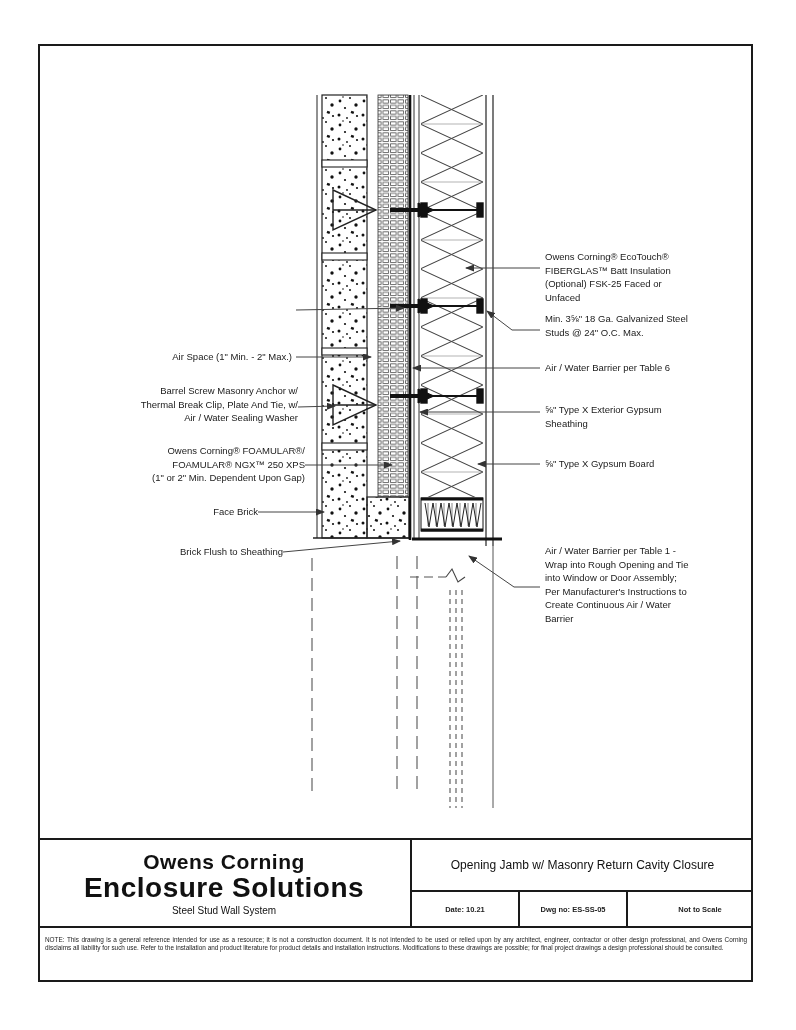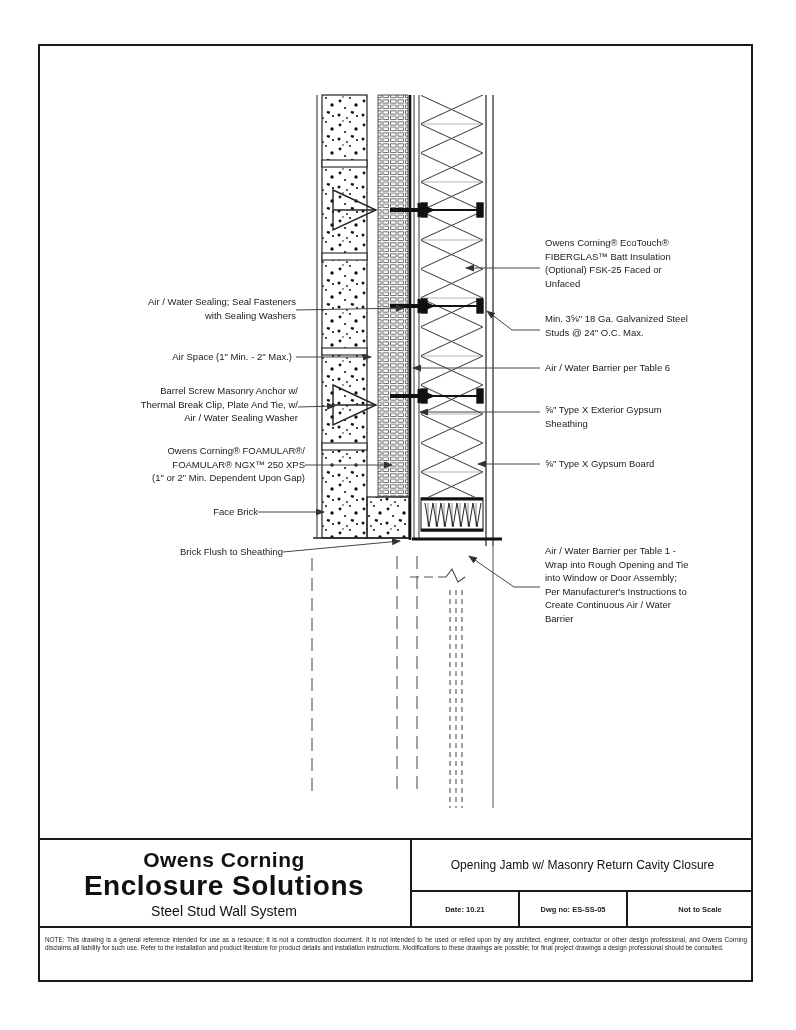--- a/index.html
+++ b/index.html
@@ -11,21 +11,21 @@
   .lbl{position:absolute;font-size:9.5px;line-height:13.5px;color:#1a1a1a;
        white-space:pre-line;}
   .lbl.right-align{text-align:right;}
   
   #titleblock{position:absolute;left:38px;top:838px;width:715px;height:90px;
               border-top:2px solid #1a1a1a;border-bottom:2px solid #1a1a1a;box-sizing:border-box;}
   #company-cell{position:absolute;left:0;top:0;width:372px;height:86px;
                 display:flex;flex-direction:column;align-items:center;justify-content:center;}
   #company-name{font-weight:bold;font-size:21px;letter-spacing:.5px;}
   #product-line{font-weight:bold;font-size:28px;letter-spacing:.5px;margin-top:-2px;}
-  #system-name{font-size:14px;margin-top:1px;}
+  #system-name{font-size:10px;margin-top:1px;}
   #title-cell{position:absolute;left:372px;top:0;width:343px;height:50px;
               border-left:2px solid #1a1a1a;box-sizing:border-box;
               display:flex;align-items:center;justify-content:center;text-align:center;
               font-size:12px;line-height:15px;padding:12px 28px;}
   #meta-row{position:absolute;left:372px;top:50px;width:343px;height:36px;
             border-left:2px solid #1a1a1a;border-top:2px solid #1a1a1a;box-sizing:border-box;
             display:flex;}
   .meta-cell{flex:1;display:flex;align-items:center;justify-content:center;
              font-size:7.5px;color:#222;border-right:2px solid #1a1a1a;box-sizing:border-box;font-weight:bold;}
   .meta-cell:last-child{border-right:none;padding-left:19px;}
@@ -155,33 +155,31 @@
       <line x1="283" y1="552" x2="400" y2="541" marker-end="url(#arr)"></line>
       <line x1="540" y1="268" x2="466" y2="268" marker-end="url(#arr)"></line>
       <polyline points="540,330 512,330 487,311" marker-end="url(#arr)"></polyline>
       <line x1="540" y1="368" x2="413" y2="368" marker-end="url(#arr)"></line>
       <line x1="540" y1="412" x2="420" y2="412" marker-end="url(#arr)"></line>
       <line x1="540" y1="464" x2="478" y2="464" marker-end="url(#arr)"></line>
       <polyline points="540,587 514,587 469,556" marker-end="url(#arr)"></polyline>
     </g>
   </svg>
 
-  <div class="lbl right-align" style="right:500px;top:295px;width:230px">Air / Water Sealing; Seal Fasteners
-with Sealing Washers</div>
   <div class="lbl right-align" style="right:504px;top:350px;width:220px">Air Space (1" Min. - 2" Max.)</div>
   <div class="lbl right-align" style="right:498px;top:384px;width:235px">Barrel Screw Masonry Anchor w/
 Thermal Break Clip, Plate And Tie, w/
 Air / Water Sealing Washer</div>
   <div class="lbl right-align" style="right:491px;top:444px;width:235px">Owens Corning® FOAMULAR®/
 FOAMULAR® NGX™ 250 XPS
 (1" or 2" Min. Dependent Upon Gap)</div>
   <div class="lbl right-align" style="right:538px;top:505px;width:150px">Face Brick</div>
   <div class="lbl right-align" style="right:513px;top:545px;width:180px">Brick Flush to Sheathing</div>
 
-  <div class="lbl" style="left:545px;top:236px;width:190px">Owens Corning® EcoTouch®
+  <div class="lbl" style="left:545px;top:250px;width:190px">Owens Corning® EcoTouch®
 FIBERGLAS™ Batt Insulation
 (Optional) FSK-25 Faced or
 Unfaced</div>
   <div class="lbl" style="left:545px;top:312px;width:195px">Min. 3⅝" 18 Ga. Galvanized Steel
 Studs @ 24" O.C. Max.</div>
   <div class="lbl" style="left:545px;top:361px;width:195px">Air / Water Barrier per Table 6</div>
   <div class="lbl" style="left:545px;top:403px;width:190px">⅝" Type X Exterior Gypsum
 Sheathing</div>
   <div class="lbl" style="left:545px;top:457px;width:190px">⅝" Type X Gypsum Board</div>
   <div class="lbl" style="left:545px;top:544px;width:200px">Air / Water Barrier per Table 1 -

